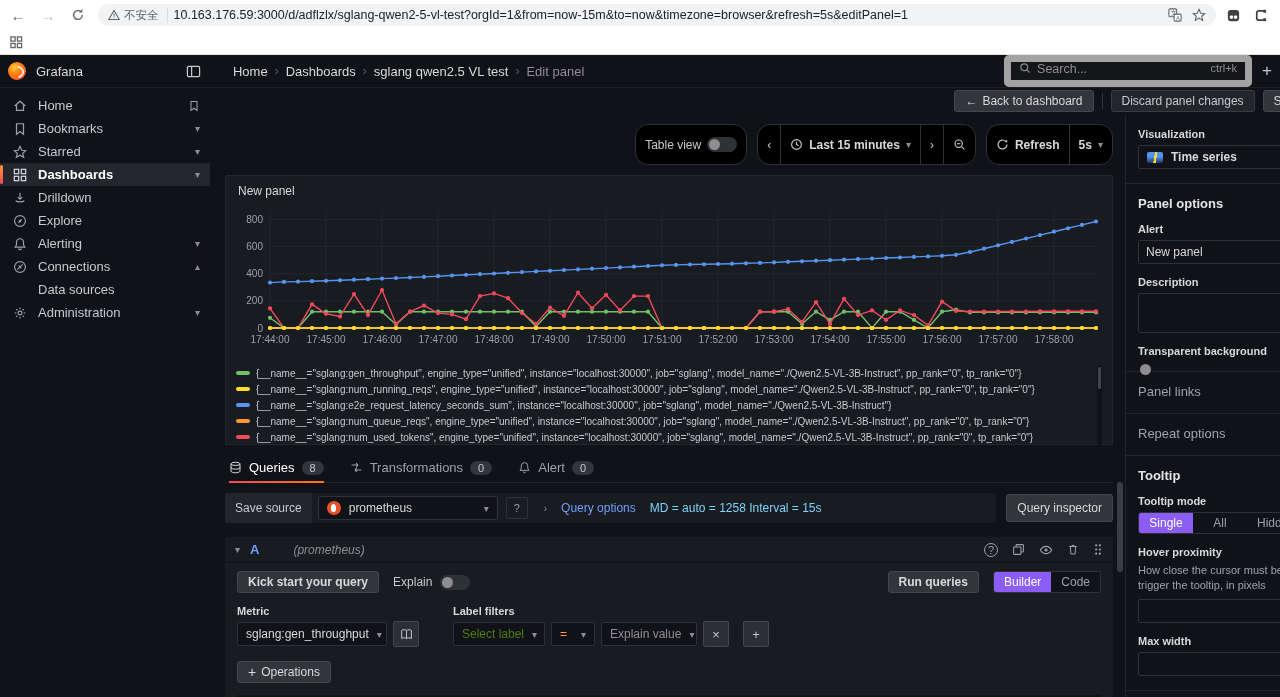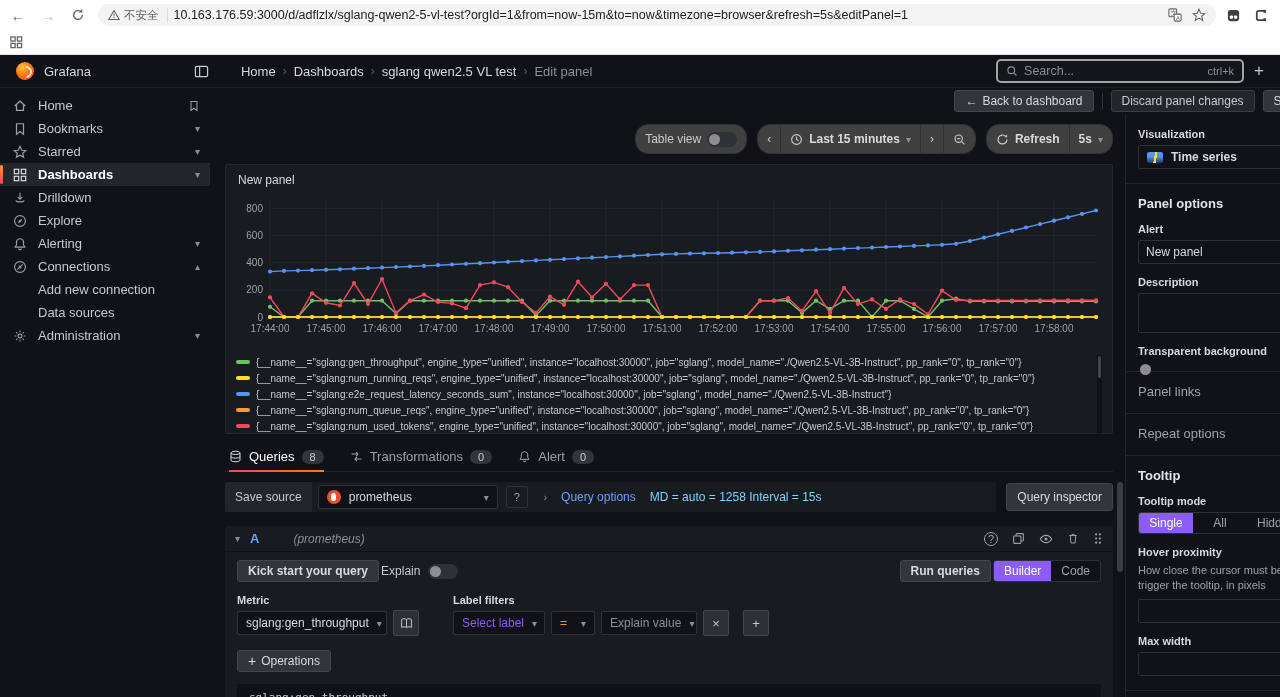--- a/index.html
+++ b/index.html
@@ -14,31 +14,31 @@
   .nav-btn.disabled { color:#b9bcc0; }
   .omnibox { flex:1; height:22px; background:#f1f3f4; border-radius:12px; display:flex; align-items:center; padding:0 10px; gap:6px; color:#202124; }
   .omni-warn { display:flex; align-items:center; gap:4px; color:#5f6368; font-size:11.5px; white-space:nowrap; border-right:1px solid #dadce0; padding-right:8px; }
   .omni-url { font-size:12.5px; white-space:nowrap; overflow:hidden; color:#202124; flex:1; }
   .omni-icons { display:flex; gap:10px; color:#5f6368; }
   .chrome-icons { display:flex; gap:12px; color:#444; align-items:center; padding-right:4px; }
   .bookmarks-bar { height:25px; background:#ffffff; border-bottom:1px solid #e3e5e8; display:flex; align-items:center; padding:0 10px; }
 
   
   .app { flex:1; background:#111217; display:flex; flex-direction:column; min-height:0; }
-  .gf-header { height:33px; display:flex; align-items:center; padding:0 16px; border-bottom:1px solid #1d1f24; gap:10px; }
+  .gf-header { height:33px; display:flex; align-items:center; padding:0 8px; border-bottom:1px solid #1d1f24; gap:10px; }
   .gf-logo { width:18px; height:18px; border-radius:50%; background:radial-gradient(circle at 35% 30%, #ffc53e 0%, #ff780a 45%, #f2495c 100%); position:relative; flex:0 0 auto; }
   .gf-logo:after { content:""; position:absolute; left:4px; top:4px; width:8px; height:8px; border-radius:50%; border:2px solid rgba(255,255,255,.85); border-left-color:transparent; border-bottom-color:transparent; transform:rotate(40deg); }
   .gf-brand { color:#d8d9da; font-size:13px; margin-right:90px; }
   .icon-btn { color:#9da0a8; display:flex; align-items:center; justify-content:center; width:22px; height:22px; border-radius:3px; }
   .breadcrumb { display:flex; align-items:center; gap:7px; font-size:13px; }
   .crumb { color:#d8d9da; }
   .crumb.current { color:#8e8e92; }
   .crumb-sep { color:#5a5c60; font-size:12px; }
   .gf-header-right { margin-left:auto; display:flex; align-items:center; gap:10px; }
-  .searchbox { width:248px; height:24px; background:#141619; border:2px solid #a3a3a3; border-radius:5px; display:flex; align-items:center; padding:0 8px; gap:6px; color:#8e8e92; }
+  .searchbox { width:248px; height:32px; background:#141619; border:7px solid #a3a3a3; border-radius:5px; display:flex; align-items:flex-start; padding:0 8px; gap:6px; color:#8e8e92; }
   .searchbox input { background:transparent; border:none; outline:none; color:#c7c9cc; font-size:12.5px; flex:1; font-family:"Liberation Sans",sans-serif; }
   .searchbox input::placeholder { color:#8e8e92; }
   .kbd { font-size:11px; color:#8e8e92; }
   .plus-btn { color:#c7c9cc; font-size:17px; }
 
   .actions-row { height:26px; display:flex; align-items:center; justify-content:flex-end; gap:8px; padding:2px 0 2px 0; }
   .btn { height:22px; display:flex; align-items:center; gap:5px; padding:0 10px; border-radius:3px; font-size:12px; color:#d8d9da; background:#33353b; border:1px solid #44464d; white-space:nowrap; }
   .btn.ghost { background:#24262b; border:1px solid #3a3c42; color:#c7c9cc; }
   .vdiv { width:1px; height:16px; background:#33353b; }
   .btn-save { margin-right:-92px; }
@@ -55,21 +55,21 @@
   .side-item.active:before { content:""; position:absolute; left:0; top:2px; bottom:2px; width:3px; border-radius:2px; background:linear-gradient(#ff9830,#f2495c); }
   .side-item.active .s-label { color:#ffffff; font-weight:bold; }
   .side-item.sub { padding-left:38px; }
 
   
   .right-col { flex:1; display:flex; flex-direction:column; min-width:0; }
   .edit-wrap { flex:1; display:flex; min-height:0; }
   .main { flex:1; min-width:0; padding:0 12px 0 15px; position:relative; }
 
   .time-toolbar { margin-top:10px; display:flex; justify-content:flex-end; gap:10px; }
-  .tt-group { display:flex; align-items:center; background:#404040; border:1px solid #2c3235; border-radius:13px; height:30px; }
+  .tt-group { display:flex; align-items:center; background:#000000; border:1px solid #2c3235; border-radius:13px; height:41px; }
   .tt-seg { display:flex; align-items:center; gap:6px; padding:0 9px; height:100%; font-size:12px; color:#c7c9cc; border-right:1px solid #2c3235; }
   .tt-seg:last-child { border-right:none; }
   .tt-seg b { font-weight:bold; color:#d8d9da; }
   .toggle { width:30px; height:15px; border-radius:9px; background:#2c3235; position:relative; }
   .toggle:after { content:""; position:absolute; top:2px; left:2px; width:11px; height:11px; border-radius:50%; background:#8e8e92; }
   .chev-s { color:#8e8e92; font-size:10px; }
 
   
   .panel-card { margin-top:10px; background:#181b1f; border:1px solid #24262b; border-radius:2px; height:270px; position:relative; padding:6px 10px 4px 10px; }
   .panel-title { font-size:12px; color:#d8d9da; padding:2px 0 4px 2px; }
@@ -102,21 +102,21 @@
   .qopts .dim { color:#7dd3fc; }
   .spacer { flex:1; }
 
   
   .query-card { margin-top:14px; background:#181b1f; border-radius:2px; }
   .qc-header { height:26px; display:flex; align-items:center; gap:10px; padding:0 10px; border-bottom:1px solid #111217; }
   .ref-id { color:#6e9fff; font-weight:bold; font-size:13px; }
   .ref-ds { color:#8e8e92; font-style:italic; font-size:12px; margin-left:24px; }
   .qc-icons { margin-left:auto; display:flex; gap:14px; align-items:center; color:#9da0a8; }
   .qc-body { padding:8px 12px 0 12px; }
-  .row-flex { display:flex; align-items:center; gap:2px; }
+  .row-flex { display:flex; align-items:center; gap:14px; }
   .explain { display:flex; align-items:center; gap:8px; color:#c7c9cc; font-size:12px; }
   .seg-ctl { display:flex; background:#111217; border:1px solid #2c3235; border-radius:3px; height:22px; overflow:hidden; font-size:12px; }
   .seg { padding:2px 10px; display:flex; align-items:center; color:#9da0a8; }
   .seg.active { background:#8b5cf6; color:#ffffff; }
   .field-label { font-size:11px; font-weight:bold; color:#d8d9da; margin-bottom:4px; }
   .metric-row { display:flex; gap:34px; margin-top:12px; }
   .hstack { display:flex; align-items:center; gap:6px; }
   .sel-text { flex:1; white-space:nowrap; }
   .mini-btn { width:26px; height:26px; background:#2d2f35; border:1px solid #44464d; border-radius:2px; display:flex; align-items:center; justify-content:center; color:#c7c9cc; }
   .op-row { margin-top:14px; }
@@ -308,23 +308,20 @@
         </div>
         <div class="side-item">
           <span class="s-icon">
               <svg width="14" height="14" viewBox="0 0 16 16">
                 <circle cx="8" cy="8" r="6.2" fill="none" stroke="#9da0a8" stroke-width="1.3"></circle>
                 <path d="M5 11 11 5M6.5 6.5 9.5 9.5" fill="none" stroke="#9da0a8" stroke-width="1.3"></path>
               </svg>
             </span>
           <span class="s-label">Connections</span>
             <span class="chev">▴</span>
-        </div>
-        <div class="side-item sub">
-          <span class="s-label">Add new connection</span>
         </div>
         <div class="side-item sub">
           <span class="s-label">Data sources</span>
         </div>
         <div class="side-item">
           <span class="s-icon">
               <svg width="14" height="14" viewBox="0 0 16 16">
                 <circle cx="8" cy="8" r="2.2" fill="none" stroke="#9da0a8" stroke-width="1.3"></circle>
                 <path d="M8 1.8v2M8 12.2v2M1.8 8h2M12.2 8h2M3.6 3.6l1.4 1.4M11 11l1.4 1.4M12.4 3.6 11 5M5 11l-1.4 1.4" stroke="#9da0a8" stroke-width="1.3"></path>
               </svg>
@@ -876,21 +873,21 @@
                             <path d="M8 3C6.5 1.8 3.5 1.8 2 3v10c1.5-1.2 4.5-1.2 6 0 1.5-1.2 4.5-1.2 6 0V3c-1.5-1.2-4.5-1.2-6 0z" fill="none" stroke="#c7c9cc" stroke-width="1.2"></path>
                             <line x1="8" y1="3" x2="8" y2="13" stroke="#c7c9cc" stroke-width="1.2"></line>
                           </svg>
                       </div>
                     </div>
                   </div>
                   <div>
                     <div class="field-label">Label filters</div>
                     <div class="hstack">
                       <div class="select" style="width:92px;">
-                        <span class="sel-text" style="color:#8b5cf6;">Select label</span>
+                        <span class="sel-text" style="color:#4d7c0f;">Select label</span>
                         <span class="chev-s">▾</span>
                       </div>
                       <div class="select" style="width:44px;">
                         <span class="sel-text" style="color:#ff9830;">=</span>
                         <span class="chev-s">▾</span>
                       </div>
                       <div class="select" style="width:96px;">
                         <span class="sel-text" style="color:#8e8e92;">Explain value</span>
                         <span class="chev-s">▾</span>
                       </div>

